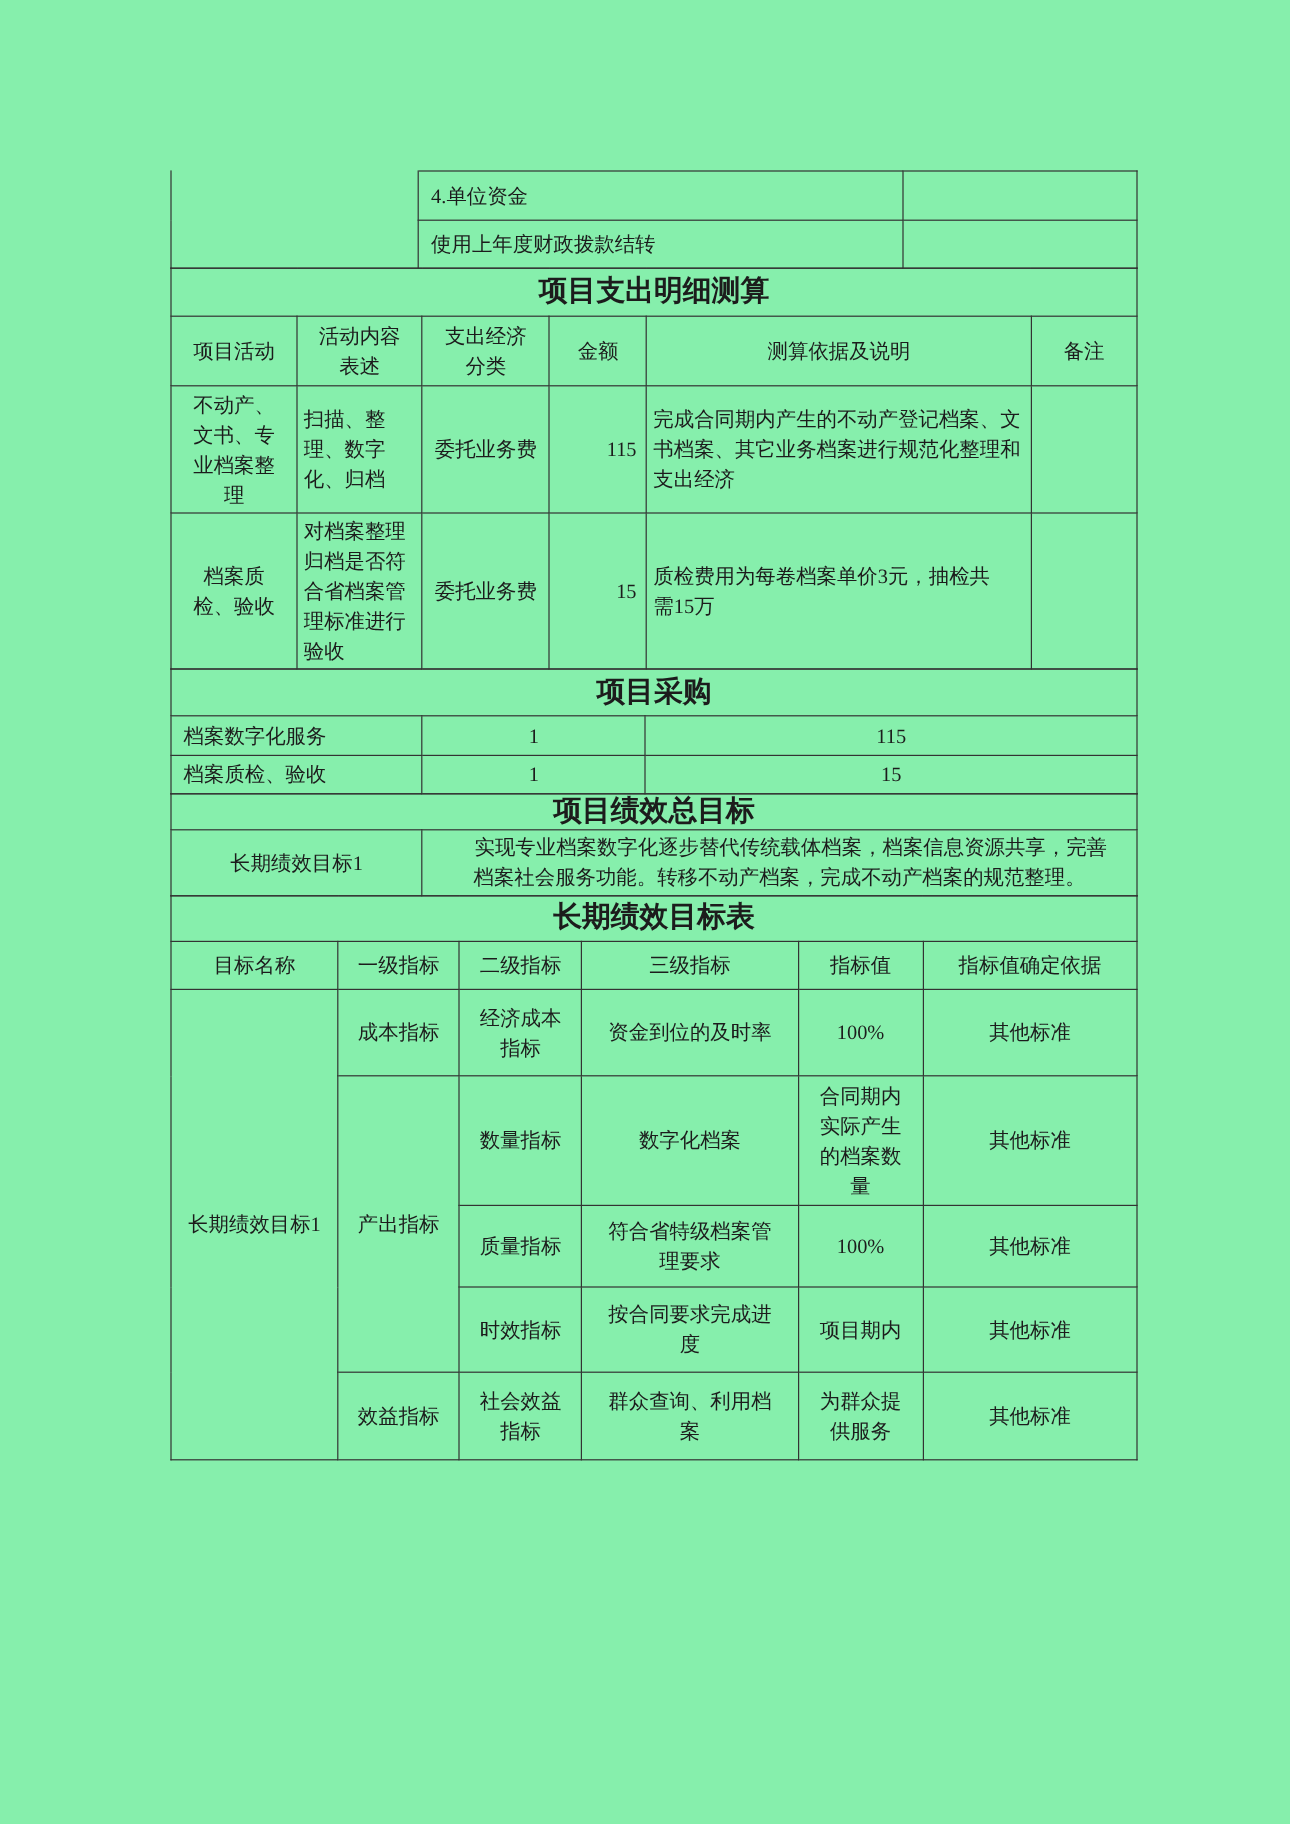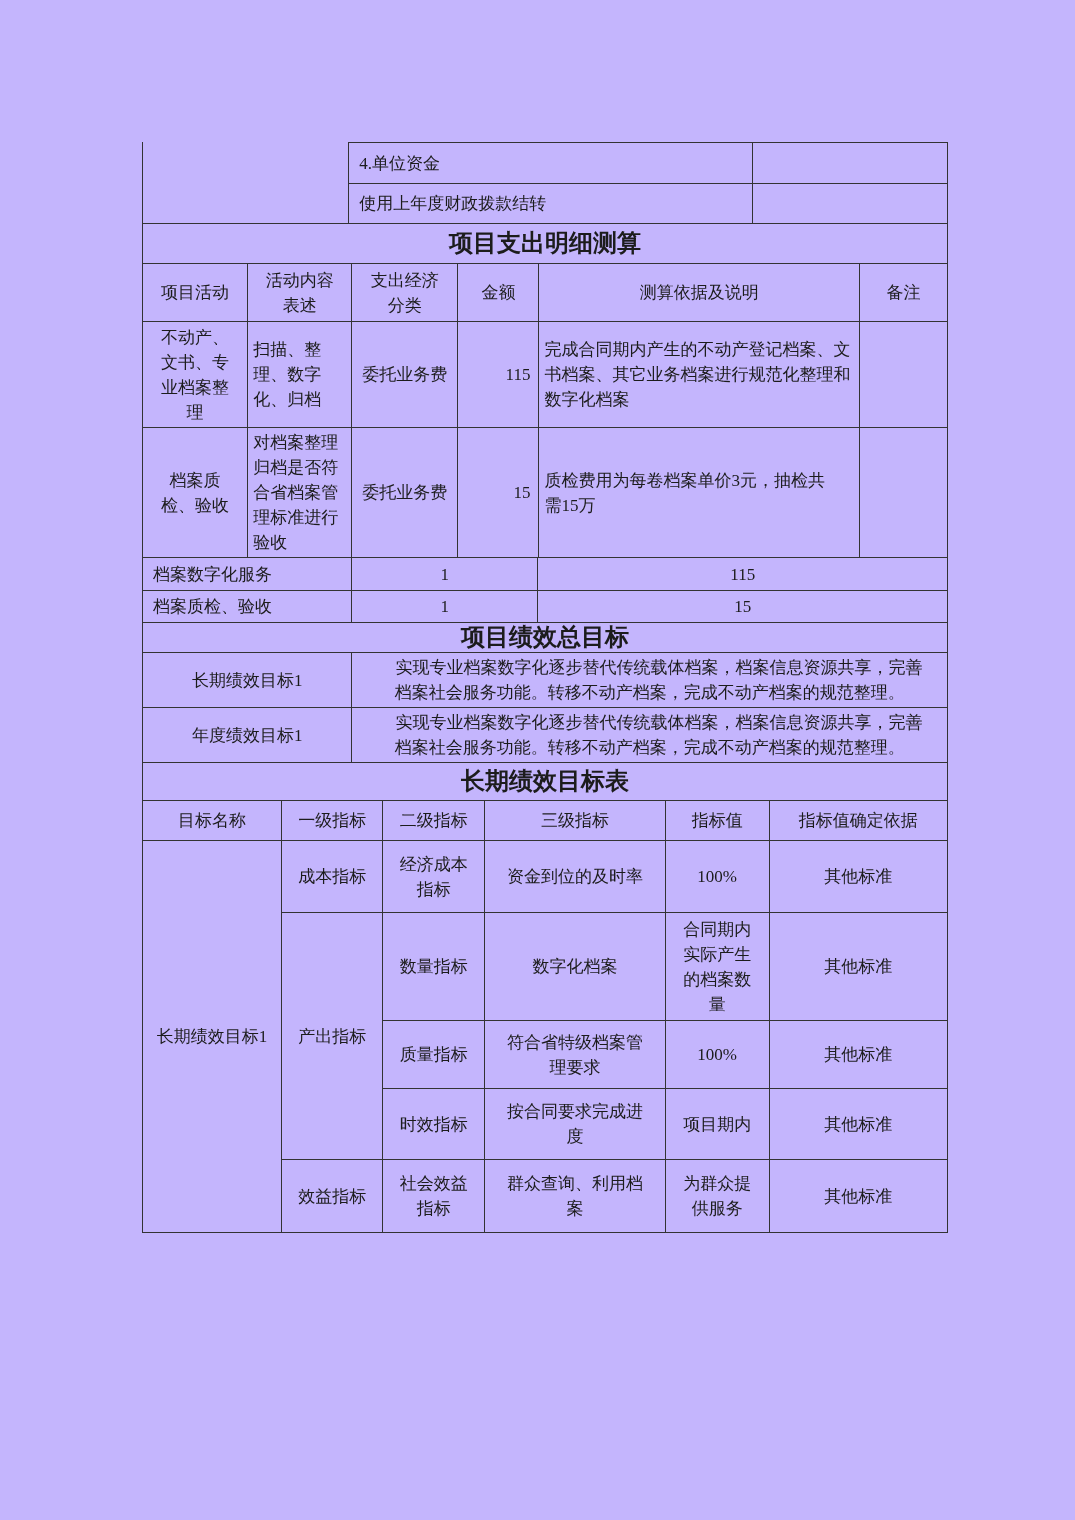--- a/index.html
+++ b/index.html
@@ -1,17 +1,17 @@
 <!DOCTYPE html>
 <html><head>
 <meta charset="utf-8">
 <style>
   html,body{margin:0;padding:0;background:#ffffff;}
   .page{
-    position:relative;width:1075px;height:1520px;background:#c4b5fd;
+    position:relative;width:1075px;height:1520px;background:#86efac;
     font-family:"Liberation Serif","DejaVu Serif",serif;
     color:#1c1c1c;font-size:17px;line-height:25px;
     overflow:hidden;
   }
   .doc{position:absolute;left:142px;top:142px;width:812px;}
   table{
     border-collapse:collapse;table-layout:fixed;width:806px;margin:0;
   }
   table + table{margin-top:-1px;}
   td{
@@ -79,21 +79,21 @@
 文书、专
 业档案整
 理</td>
         <td class="lft">扫描、整
 理、数字
 化、归档</td>
         <td>委托业务费</td>
         <td class="rgt">115</td>
         <td class="lft">完成合同期内产生的不动产登记档案、文
 书档案、其它业务档案进行规范化整理和
-数字化档案</td>
+支出经济</td>
         <td></td>
       </tr>
       <tr style="height:127px">
         <td>档案质
 检、验收</td>
         <td class="lft">对档案整理
 归档是否符
 合省档案管
 理标准进行
 验收</td>
@@ -106,20 +106,23 @@
     </tbody>
       </table>
 
     <table>
       <colgroup>
           <col style="width:209px">
           <col style="width:186px">
           <col style="width:409px">
         </colgroup>
       <tbody>
+          <tr style="height:39px">
+        <td class="title" colspan="3">项目采购</td>
+      </tr>
       <tr style="height:33px">
         <td class="lft pad-l">档案数字化服务</td>
         <td>1</td>
         <td>115</td>
       </tr>
       <tr style="height:32px">
         <td class="lft pad-l">档案质检、验收</td>
         <td>1</td>
         <td>15</td>
       </tr>
@@ -130,25 +133,20 @@
       <colgroup>
           <col style="width:209px">
           <col style="width:595px">
         </colgroup>
       <tbody>
           <tr style="height:20px">
         <td class="title" colspan="2">项目绩效总目标</td>
       </tr>
       <tr style="height:54px">
         <td>长期绩效目标1</td>
-        <td class="para">实现专业档案数字化逐步替代传统载体档案，档案信息资源共享，完善
-档案社会服务功能。转移不动产档案，完成不动产档案的规范整理。</td>
-      </tr>
-      <tr style="height:52px">
-        <td>年度绩效目标1</td>
         <td class="para">实现专业档案数字化逐步替代传统载体档案，档案信息资源共享，完善
 档案社会服务功能。转移不动产档案，完成不动产档案的规范整理。</td>
       </tr>
     </tbody>
       </table>
 
     <table>
       <colgroup>
           <col style="width:139px">
           <col style="width:101px">

